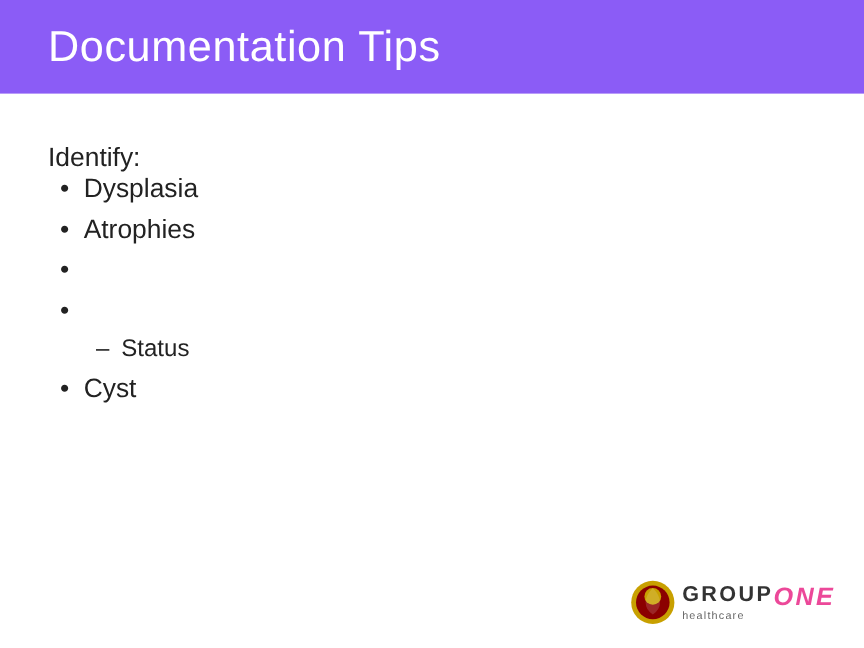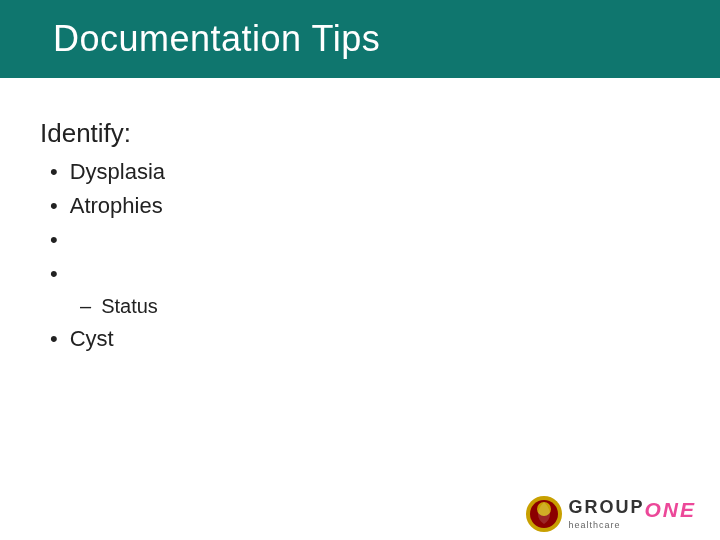--- a/index.html
+++ b/index.html
@@ -7,41 +7,40 @@
     body {
       width: 720px;
       height: 540px;
       background: #ffffff;
       font-family: Arial, sans-serif;
       position: relative;
       overflow: hidden;
     }
 
     .header {
-      background: #0f766e;
+      background: #8b5cf6;
       width: 100%;
-      padding: 18px 53px;
+      padding: 18px 40px;
       margin-bottom: 30px;
     }
 
     .header h1 {
       color: #ffffff;
       font-size: 36px;
       font-weight: normal;
       letter-spacing: 0.5px;
     }
 
     .content {
       padding: 10px 40px 20px 40px;
     }
 
     .identify-label {
-      font-size: 26px;
+      font-size: 22px;
       color: #222;
-      margin-bottom: 10px;
     }
 
     .bullet-list {
       list-style: none;
       margin-left: 10px;
     }
 
     .bullet-list li {
       font-size: 22px;
       color: #222;
@@ -71,21 +70,21 @@
       align-items: baseline;
       gap: 10px;
     }
 
     .sub-list li .dash {
       font-size: 20px;
     }
 
     .logo-container {
       position: absolute;
-      bottom: 6px;
+      bottom: 18px;
       right: 24px;
       display: flex;
       align-items: center;
       gap: 4px;
     }
 
     .logo-icon {
       width: 40px;
       height: 40px;
     }

